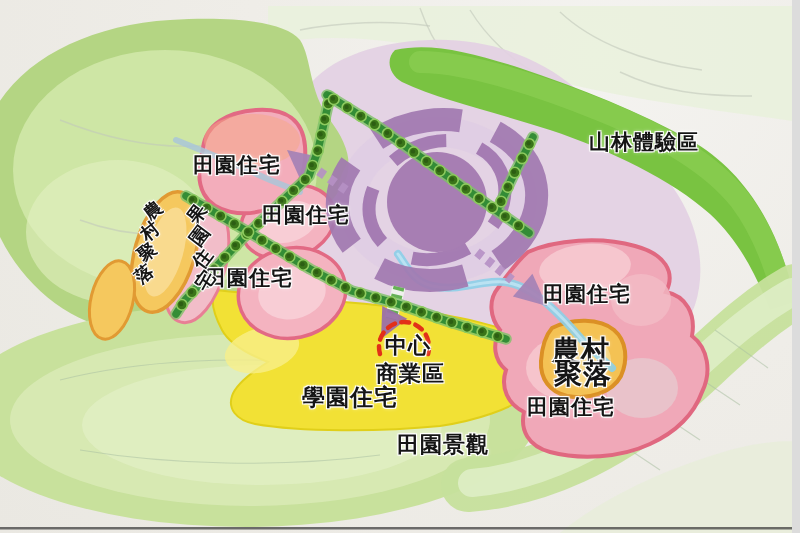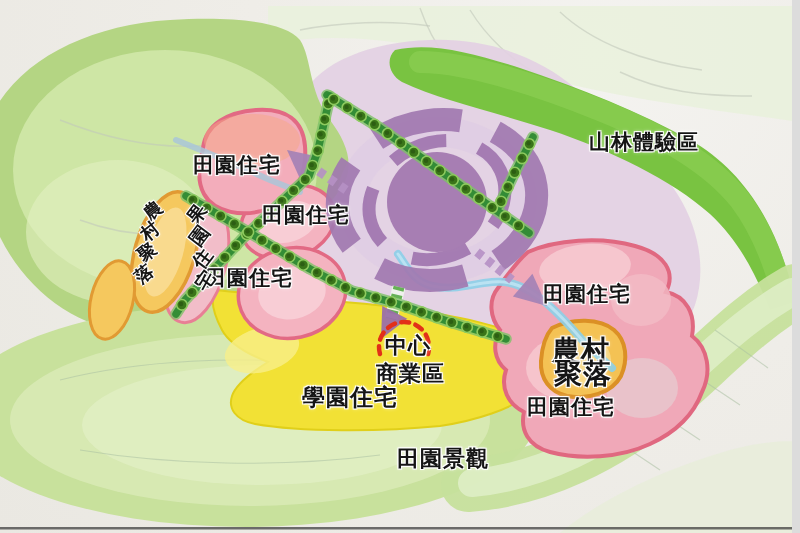--- a/index.html
+++ b/index.html
@@ -238,21 +238,21 @@
     <rect x="0" y="527" width="800" height="2.5" fill="#3f3f3f" opacity="0.75"></rect>
   </svg>
 
   <div class="lbl sz21" style="left:589px;top:131px;">山林體驗區</div>
   <div class="lbl sz21" style="left:193px;top:154px;">田園住宅</div>
   <div class="lbl sz21" style="left:262px;top:204px;">田園住宅</div>
   <div class="lbl sz21" style="left:205px;top:267px;">田園住宅</div>
   <div class="lbl sz21" style="left:543px;top:283px;">田園住宅</div>
   <div class="lbl sz21" style="left:527px;top:396px;">田園住宅</div>
   <div class="lbl sz23" style="left:302px;top:385px;">學園住宅</div>
-  <div class="lbl sz22" style="left:397px;top:447px;">田園景觀</div>
+  <div class="lbl sz22" style="left:397px;top:433px;">田園景觀</div>
 
   <div class="lbl sz20" style="left:552px;top:336px;">農村</div>
   <div class="lbl sz20" style="left:554px;top:359px;">聚落</div>
 
   <div class="lbl sz19" style="left:385px;top:334px;">中心</div>
   <div class="lbl sz19" style="left:376px;top:362px;">商業區</div>
 
   <div class="lbl vtext" style="left:191px;top:202px;font-size:19px;transform:rotate(-7deg);">
       <span>果</span>
       <span>園</span>

